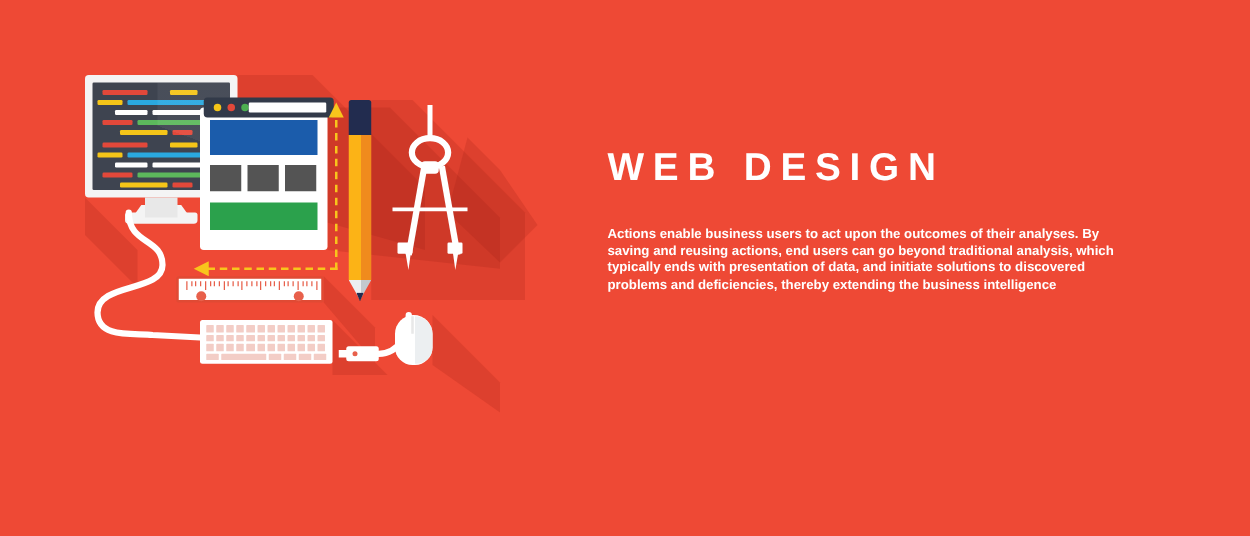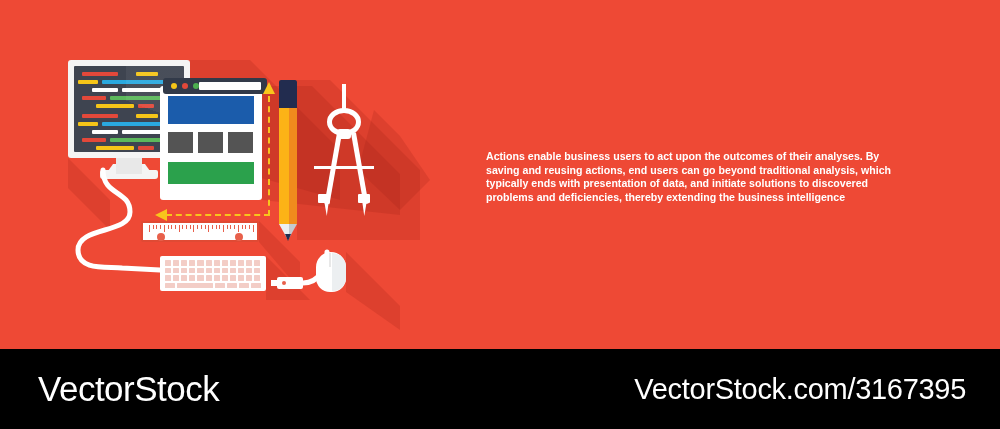--- a/index.html
+++ b/index.html
@@ -360,21 +360,18 @@
     <div class="usb"></div>
     <div class="usb-dot"></div>
 
     <div class="mouse-body"></div>
     <div class="mouse-shade"></div>
     <div class="mouse-split"></div>
 
   </div>
 
   <div class="copy">
+    <h1 class="headline">WEB DESIGN</h1>
     <p class="body-copy">Actions enable business users to act upon the outcomes of their analyses. By saving and reusing actions, end users can go beyond traditional analysis, which typically ends with presentation of data, and initiate solutions to discovered problems and deficiencies, thereby extending the business intelligence</p>
   </div>
 
-  <div class="footer">
-    <span class="brand">VectorStock</span>
-    <span class="brand-url">VectorStock.com/3167395</span>
-  </div>
 
 </div>
 
 </body></html>

